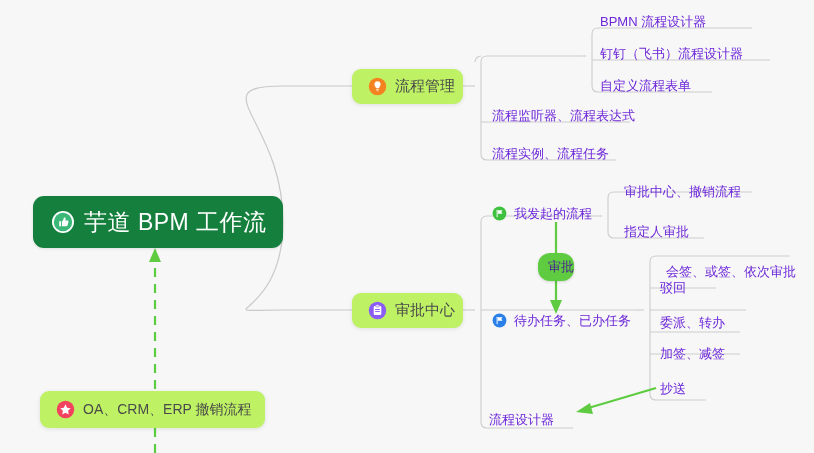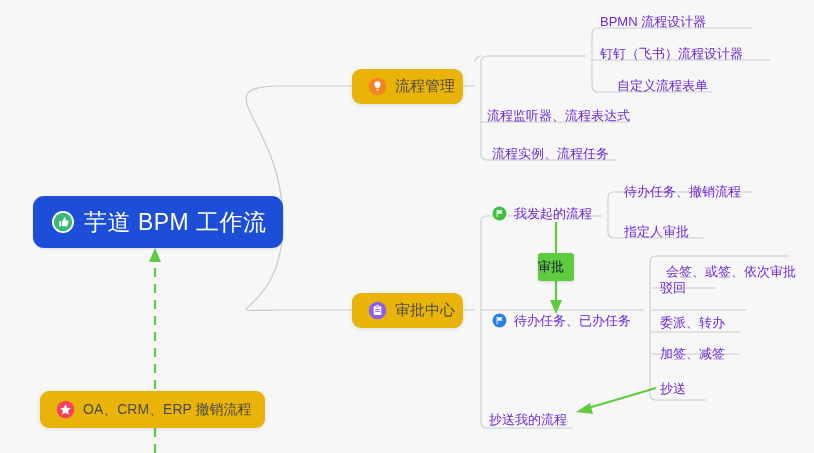--- a/index.html
+++ b/index.html
@@ -9,60 +9,60 @@
     font-family:"Liberation Sans","DejaVu Sans",sans-serif;
     overflow:hidden;
   }
   #canvas{position:relative;width:814px;height:453px;}
   #wires{position:absolute;left:0;top:0;width:814px;height:453px;}
 
   
   .root-node{
     position:absolute;
     display:flex;align-items:center;gap:9px;
-    background:#1d4ed8;
+    background:#15803d;
     border-radius:11px;
     padding:0 18px;
     box-sizing:border-box;
     box-shadow:0 1px 3px rgba(0,0,0,.10);
   }
   .root-label{
     color:#ffffff;font-size:23px;letter-spacing:.5px;white-space:nowrap;
   }
 
   
   .card-node{
     position:absolute;
     display:flex;align-items:center;gap:8px;
-    background:#eab308;
+    background:#bef264;
     border-radius:9px;
     padding:0 16px;
     box-sizing:border-box;
     box-shadow:0 1px 4px rgba(0,0,0,.10);
   }
   .card-label{color:#4a4a4a;font-size:15px;white-space:nowrap;}
   .card-label.sm{font-size:14px;}
 
   
   .leaf{
     position:absolute;
     display:flex;align-items:center;gap:7px;
     color:#6d28d9;font-size:13px;white-space:nowrap;
     box-sizing:border-box;
     padding-bottom:3px;
   }
 
   
   .tag{
     position:absolute;
-    display:flex;align-items:center;justify-content:flex-start;
+    display:flex;align-items:center;justify-content:flex-end;
     background:#5fc game;
     background:#5ecb41;
-    color:#0f172a;font-size:13px;
-    border-radius:3px;
+    color:#4c1d95;font-size:13px;
+    border-radius:12px;
     box-shadow:0 1px 3px rgba(0,0,0,.15);
   }
 
   
   .ic{display:inline-block;flex:0 0 auto;line-height:0;}
 </style>
 </head>
 <body>
 
 <div id="canvas">
@@ -156,25 +156,25 @@
 
 
   <div class="leaf" style="left:600px;top:12px;width:152px;height:22px;">
     <span>BPMN 流程设计器</span>
   </div>
 
   <div class="leaf" style="left:600px;top:44px;width:170px;height:22px;">
     <span>钉钉（飞书）流程设计器</span>
   </div>
 
-  <div class="leaf" style="left:600px;top:76px;width:112px;height:22px;margin-left:17px;">
+  <div class="leaf" style="left:600px;top:76px;width:112px;height:22px;">
     <span>自定义流程表单</span>
   </div>
 
-  <div class="leaf" style="left:492px;top:106px;width:138px;height:22px;justify-content:flex-end;">
+  <div class="leaf" style="left:492px;top:106px;width:138px;height:22px;">
     <span>流程监听器、流程表达式</span>
   </div>
 
   <div class="leaf" style="left:492px;top:144px;width:124px;height:22px;">
     <span>流程实例、流程任务</span>
   </div>
 
   <div class="card-node" style="left:352px;top:293px;width:111px;height:35px;">
     <span class="ic">
       <svg width="19" height="19" viewBox="0 0 20 20">
@@ -193,21 +193,21 @@
       <svg width="15" height="15" viewBox="0 0 20 20">
         <circle cx="10" cy="10" r="9.2" fill="#3ec13e"></circle>
         <rect x="6.2" y="5" width="1.3" height="10" rx=".6" fill="#ffffff"></rect>
         <path d="M7.8 5.6h6.2l-1.5 2.3 1.5 2.3H7.8z" fill="#ffffff"></path>
       </svg>
     </span>
     <span>我发起的流程</span>
   </div>
 
   <div class="leaf" style="left:624px;top:182px;width:128px;height:22px;">
-    <span>待办任务、撤销流程</span>
+    <span>审批中心、撤销流程</span>
   </div>
 
   <div class="leaf" style="left:624px;top:222px;width:80px;height:22px;">
     <span>指定人审批</span>
   </div>
 
   <div class="leaf" style="left:492px;top:311px;width:145px;height:22px;">
     <span class="ic">
       <svg width="15" height="15" viewBox="0 0 20 20">
         <circle cx="10" cy="10" r="9.2" fill="#2a7fe8"></circle>
@@ -232,21 +232,21 @@
 
   <div class="leaf" style="left:660px;top:344px;width:80px;height:22px;">
     <span>加签、减签</span>
   </div>
 
   <div class="leaf" style="left:660px;top:379px;width:46px;height:22px;">
     <span>抄送</span>
   </div>
 
   <div class="leaf" style="left:489px;top:410px;width:84px;height:22px;">
-    <span>抄送我的流程</span>
+    <span>流程设计器</span>
   </div>
 
   <div class="tag" style="left:538px;top:253px;width:36px;height:28px;">
     <span>审批</span>
   </div>
 
   <div class="card-node" style="left:40px;top:391px;width:225px;height:37px;">
     <span class="ic">
       <svg width="19" height="19" viewBox="0 0 20 20">
         <circle cx="10" cy="10" r="9.2" fill="#f3425f"></circle>

